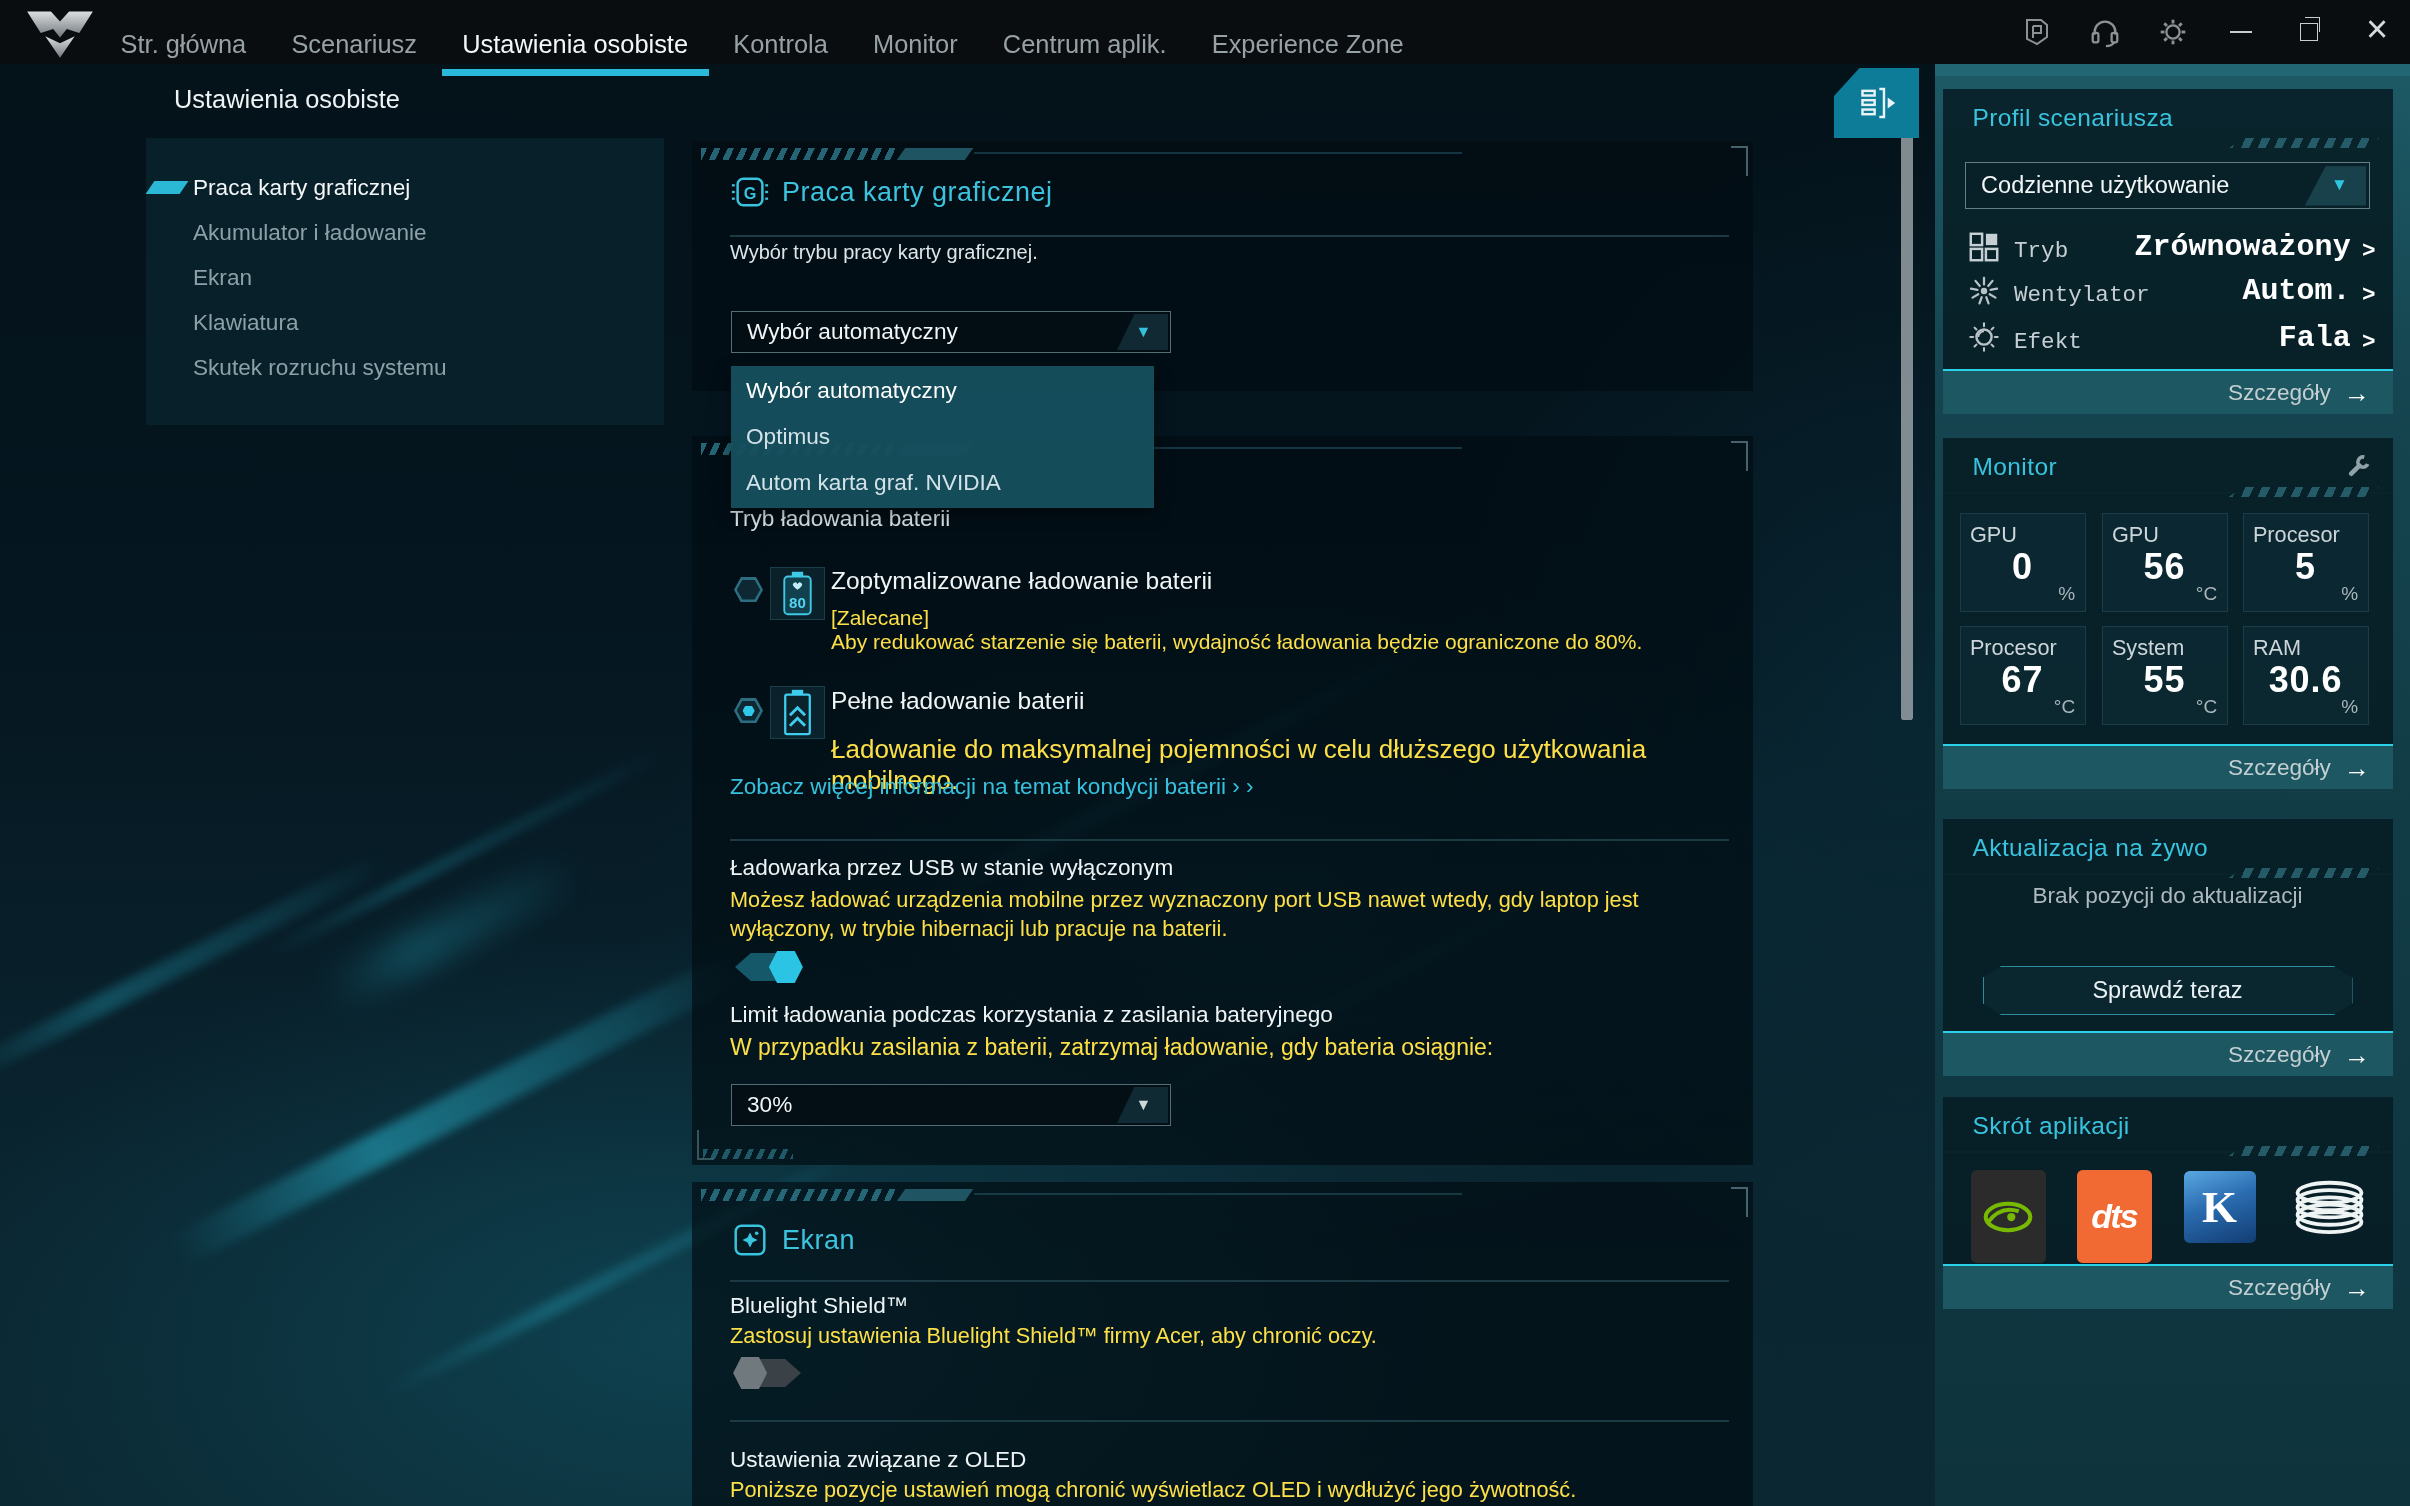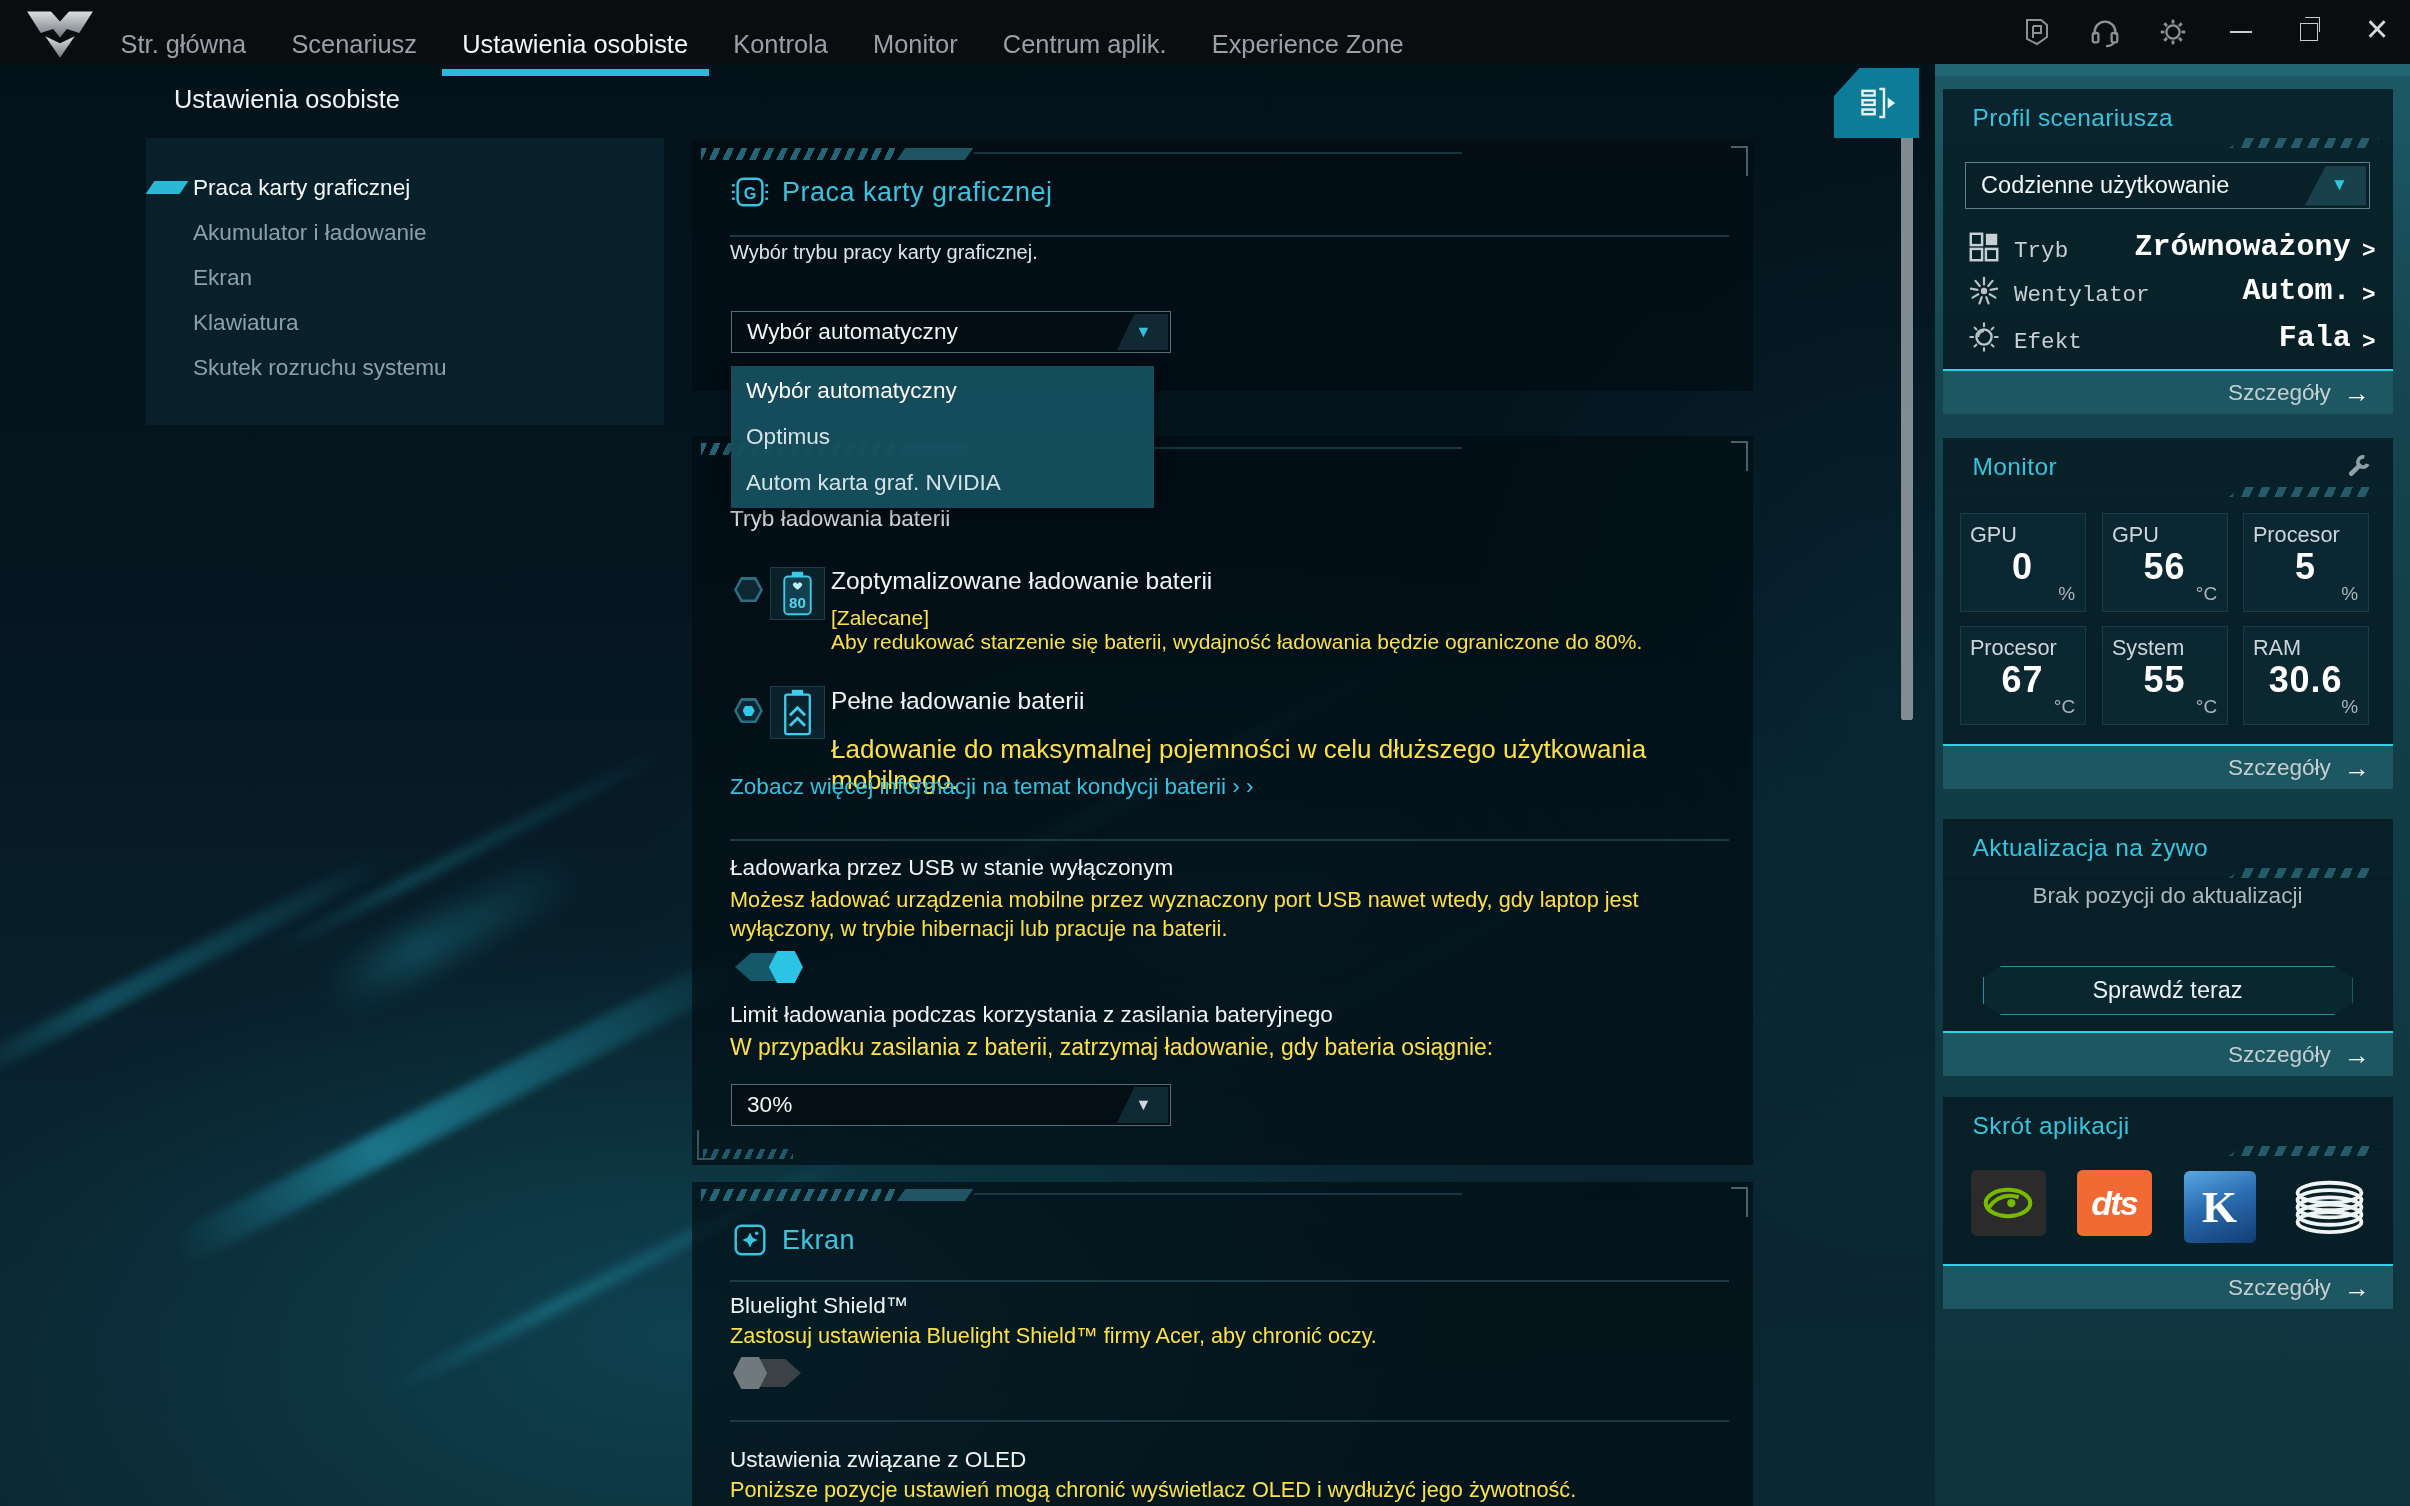--- a/index.html
+++ b/index.html
@@ -156,21 +156,21 @@
   .tile .tu{position:absolute;right:9.4px;bottom:5.6px;font-size:19px;color:#a9b5ba;}
 
   #sp-update{top:755px;height:257px;}
   #upd-status{position:absolute;left:0;right:0;top:64px;text-align:center;font-size:22.6px;color:#aeb9be;}
   #upd-btn{position:absolute;left:40px;right:40px;top:147px;height:47px;border:1.9px solid #2e8ba0;
       background:rgba(12,44,54,.55);display:flex;align-items:center;justify-content:center;
       color:#e9f2f4;font-size:23.5px;cursor:pointer;
       clip-path:polygon(5% 0,95% 0,100% 24%,100% 76%,95% 100%,5% 100%,0 76%,0 24%);}
 
   #sp-apps{top:1033px;height:212px;}
-  .app-ic{position:absolute;top:73px;width:75px;height:66px;border-radius:5.6px;cursor:pointer;
+  .app-ic{position:absolute;top:73px;width:75px;height:93px;border-radius:5.6px;cursor:pointer;
       display:flex;align-items:center;justify-content:center;overflow:hidden;}
   #app-nvidia{left:28px;background:#2b2b2b;}
   #app-dts{left:134px;background:#f26a33;}
   #app-dts .g{color:#fff;font-size:34px;font-weight:bold;font-style:italic;letter-spacing:-1.9px;}
   #app-killer{left:241px;background:linear-gradient(160deg,#5aa8e2 0%,#2a6cb0 45%,#123c73 100%);width:72px;height:72px;top:74px;}
   #app-killer .g{color:#fff;font-size:45px;font-weight:bold;font-family:"Liberation Serif",serif;}
   #app-rings{left:350px;background:transparent;width:73px;height:73px;}
 </style>
 </head>
 <body>

